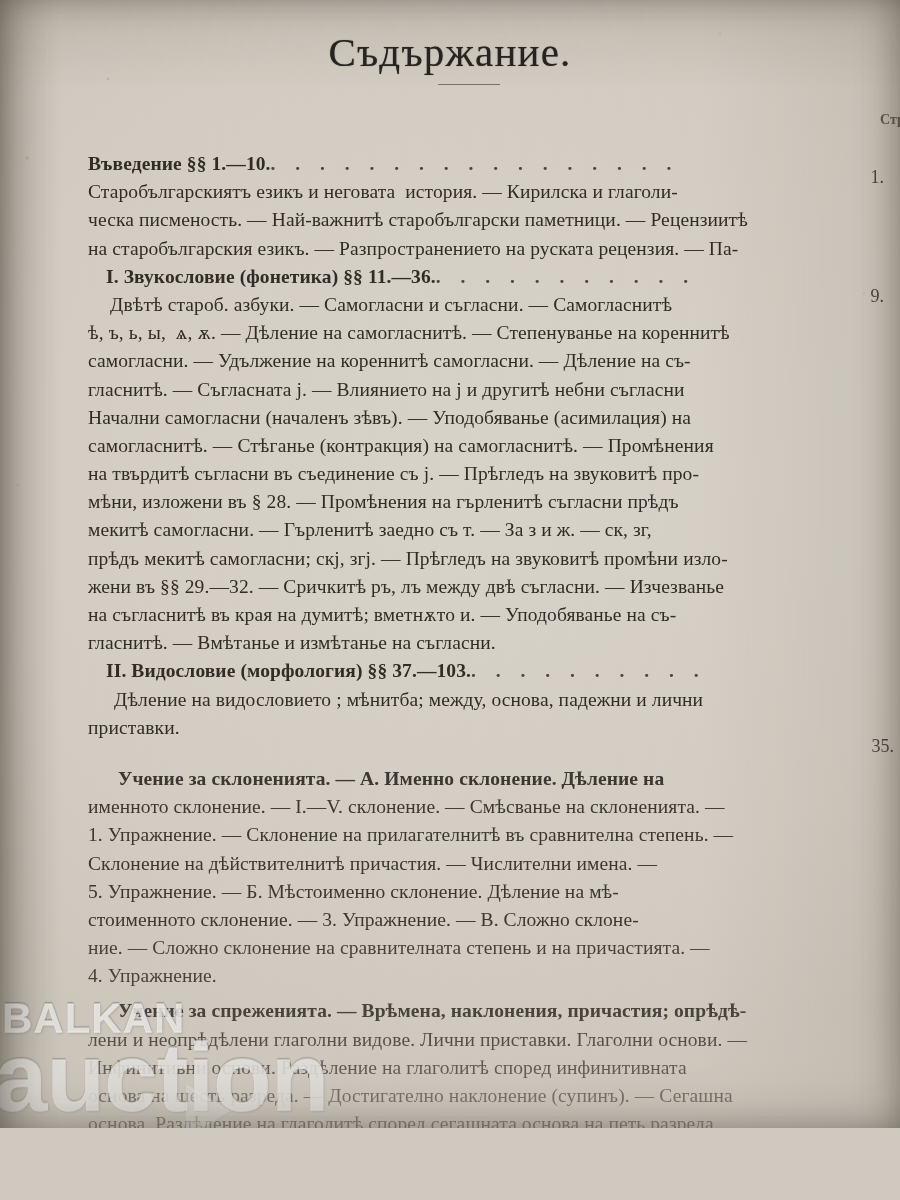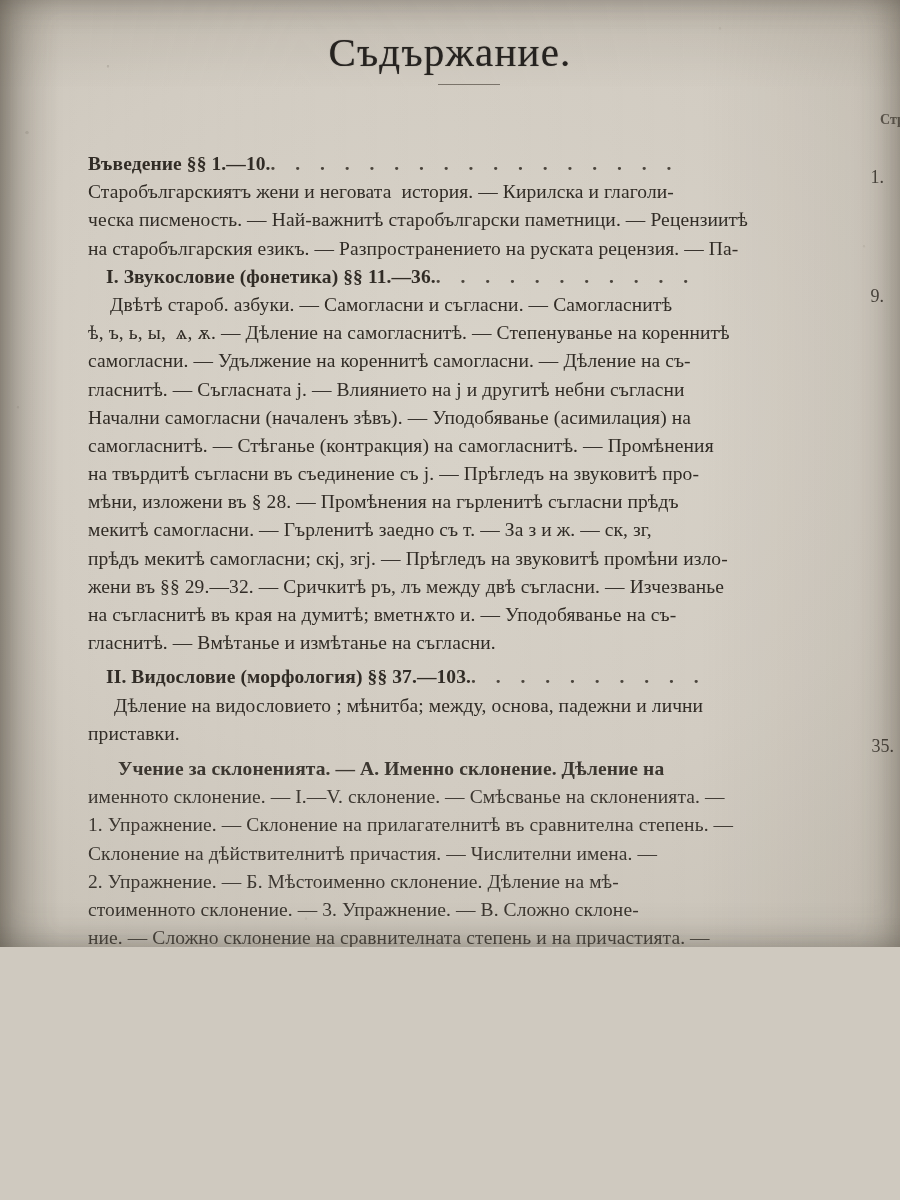--- a/index.html
+++ b/index.html
@@ -11,21 +11,21 @@
     height: 1200px;
     overflow: hidden;
     background: #cfc9bf;
     font-family: "Liberation Serif", serif;
   }
 
   
   #page {
     position: relative;
     width: 900px;
-    height: 947px;
+    height: 1128px;
     overflow: hidden;
     background:
       radial-gradient(ellipse 120% 90% at 52% 42%, #d8d3c9 0%, #d2ccc2 45%, #c8c2b7 78%, #bcb6ab 100%);
   }
   
   #paper-grain {
     position: absolute;
     inset: 0;
     background:
       linear-gradient(90deg,
@@ -232,51 +232,51 @@
     <div id="col-str">Стр.</div>
     <div class="pagenum" id="pagenum-1">1.</div>
     <div class="pagenum" id="pagenum-2">9.</div>
     <div class="pagenum" id="pagenum-3">35.</div>
 
     <div id="textcol">
 
 
       <div class="ln"><span class="b">Въведение §§ 1.—10.</span><span class="dots">. . . . . . . . . . . . . . . . .</span></div>
 
-      <div class="ln">Старобългарскиятъ жени и неговата  история. — Кирилска и глаголи-</div>
+      <div class="ln">Старобългарскиятъ езикъ и неговата  история. — Кирилска и глаголи-</div>
       <div class="ln">ческа писменость. — Най-важнитѣ старобългарски паметници. — Рецензиитѣ</div>
       <div class="ln">на старобългарския езикъ. — Разпространението на руската рецензия. — Па-</div>
 
       <div class="ln" style="padding-left:18px"><span class="b">I. Звукословие (фонетика) §§ 11.—36.</span><span class="dots">. . . . . . . . . . .</span></div>
 
       <div class="ln" style="padding-left:22px">Двѣтѣ староб. азбуки. — Самогласни и съгласни. — Самогласнитѣ</div>
       <div class="ln">ѣ, ъ, ь, ы,  ѧ, ѫ. — Дѣление на самогласнитѣ. — Степенуванье на кореннитѣ</div>
       <div class="ln">самогласни. — Удължение на кореннитѣ самогласни. — Дѣление на съ-</div>
       <div class="ln">гласнитѣ. — Съгласната j. — Влиянието на j и другитѣ небни съгласни</div>
       <div class="ln">Начални самогласни (началенъ зѣвъ). — Уподобяванье (асимилация) на</div>
       <div class="ln">самогласнитѣ. — Стѣганье (контракция) на самогласнитѣ. — Промѣнения</div>
       <div class="ln">на твърдитѣ съгласни въ съединение съ j. — Прѣгледъ на звуковитѣ про-</div>
       <div class="ln">мѣни, изложени въ § 28. — Промѣнения на гърленитѣ съгласни прѣдъ</div>
       <div class="ln">мекитѣ самогласни. — Гърленитѣ заедно съ т. — За з и ж. — ск, зг,</div>
       <div class="ln">прѣдъ мекитѣ самогласни; скj, згj. — Прѣгледъ на звуковитѣ промѣни изло-</div>
       <div class="ln">жени въ §§ 29.—32. — Сричкитѣ ръ, лъ между двѣ съгласни. — Изчезванье</div>
       <div class="ln">на съгласнитѣ въ края на думитѣ; вметнѫто и. — Уподобяванье на съ-</div>
       <div class="ln">гласнитѣ. — Вмѣтанье и измѣтанье на съгласни.</div>
 
-      <div class="ln" style="padding-left:18px;margin-top:6px"><span class="b">II. Видословие (морфология) §§ 37.—103.</span><span class="dots">. . . . . . . . . .</span></div>
+      <div class="ln" style="padding-left:18px;"><span class="b">II. Видословие (морфология) §§ 37.—103.</span><span class="dots">. . . . . . . . . .</span></div>
 
       <div class="ln" style="padding-left:26px">Дѣление на видословието ; мѣнитба; между, основа, падежни и лични</div>
       <div class="ln">приставки.</div>
 
-      <div class="ln fade1" style="padding-left:30px;margin-top:7px"><span class="b">Учение за склоненията. — А. Именно склонение. Дѣление на</span></div>
+      <div class="ln fade1" style="padding-left:30px;margin-top:23px"><span class="b">Учение за склоненията. — А. Именно склонение. Дѣление на</span></div>
 
       <div class="ln fade1">именното склонение. — I.—V. склонение. — Смѣсванье на склоненията. —</div>
       <div class="ln fade1">1. Упражнение. — Склонение на прилагателнитѣ въ сравнителна степень. —</div>
       <div class="ln fade1">Склонение на дѣйствителнитѣ причастия. — Числителни имена. —</div>
-      <div class="ln fade1">2. Упражнение. — Б. Мѣстоименно склонение. Дѣление на мѣ-</div>
+      <div class="ln fade1">5. Упражнение. — Б. Мѣстоименно склонение. Дѣление на мѣ-</div>
       <div class="ln fade1">стоименното склонение. — 3. Упражнение. — В. Сложно склоне-</div>
       <div class="ln fade2">ние. — Сложно склонение на сравнителната степень и на причастията. —</div>
       <div class="ln fade2">4. Упражнение.</div>
 
       <div class="ln fade2" style="padding-left:30px;margin-top:7px"><span class="b">Учение за спреженията. — Врѣмена, наклонения, причастия; опрѣдѣ-</span></div>
 
       <div class="ln fade2">лени и неопрѣдѣлени глаголни видове. Лични приставки. Глаголни основи. —</div>
       <div class="ln fade2">Инфинитивни основи. Раздѣление на глаголитѣ според инфинитивната</div>
       <div class="ln fade3">основа на шесть разреда. — Достигателно наклонение (супинъ). — Сегашна</div>
       <div class="ln fade3">основа. Раздѣление на глаголитѣ според сегашната основа на петь разреда</div>

